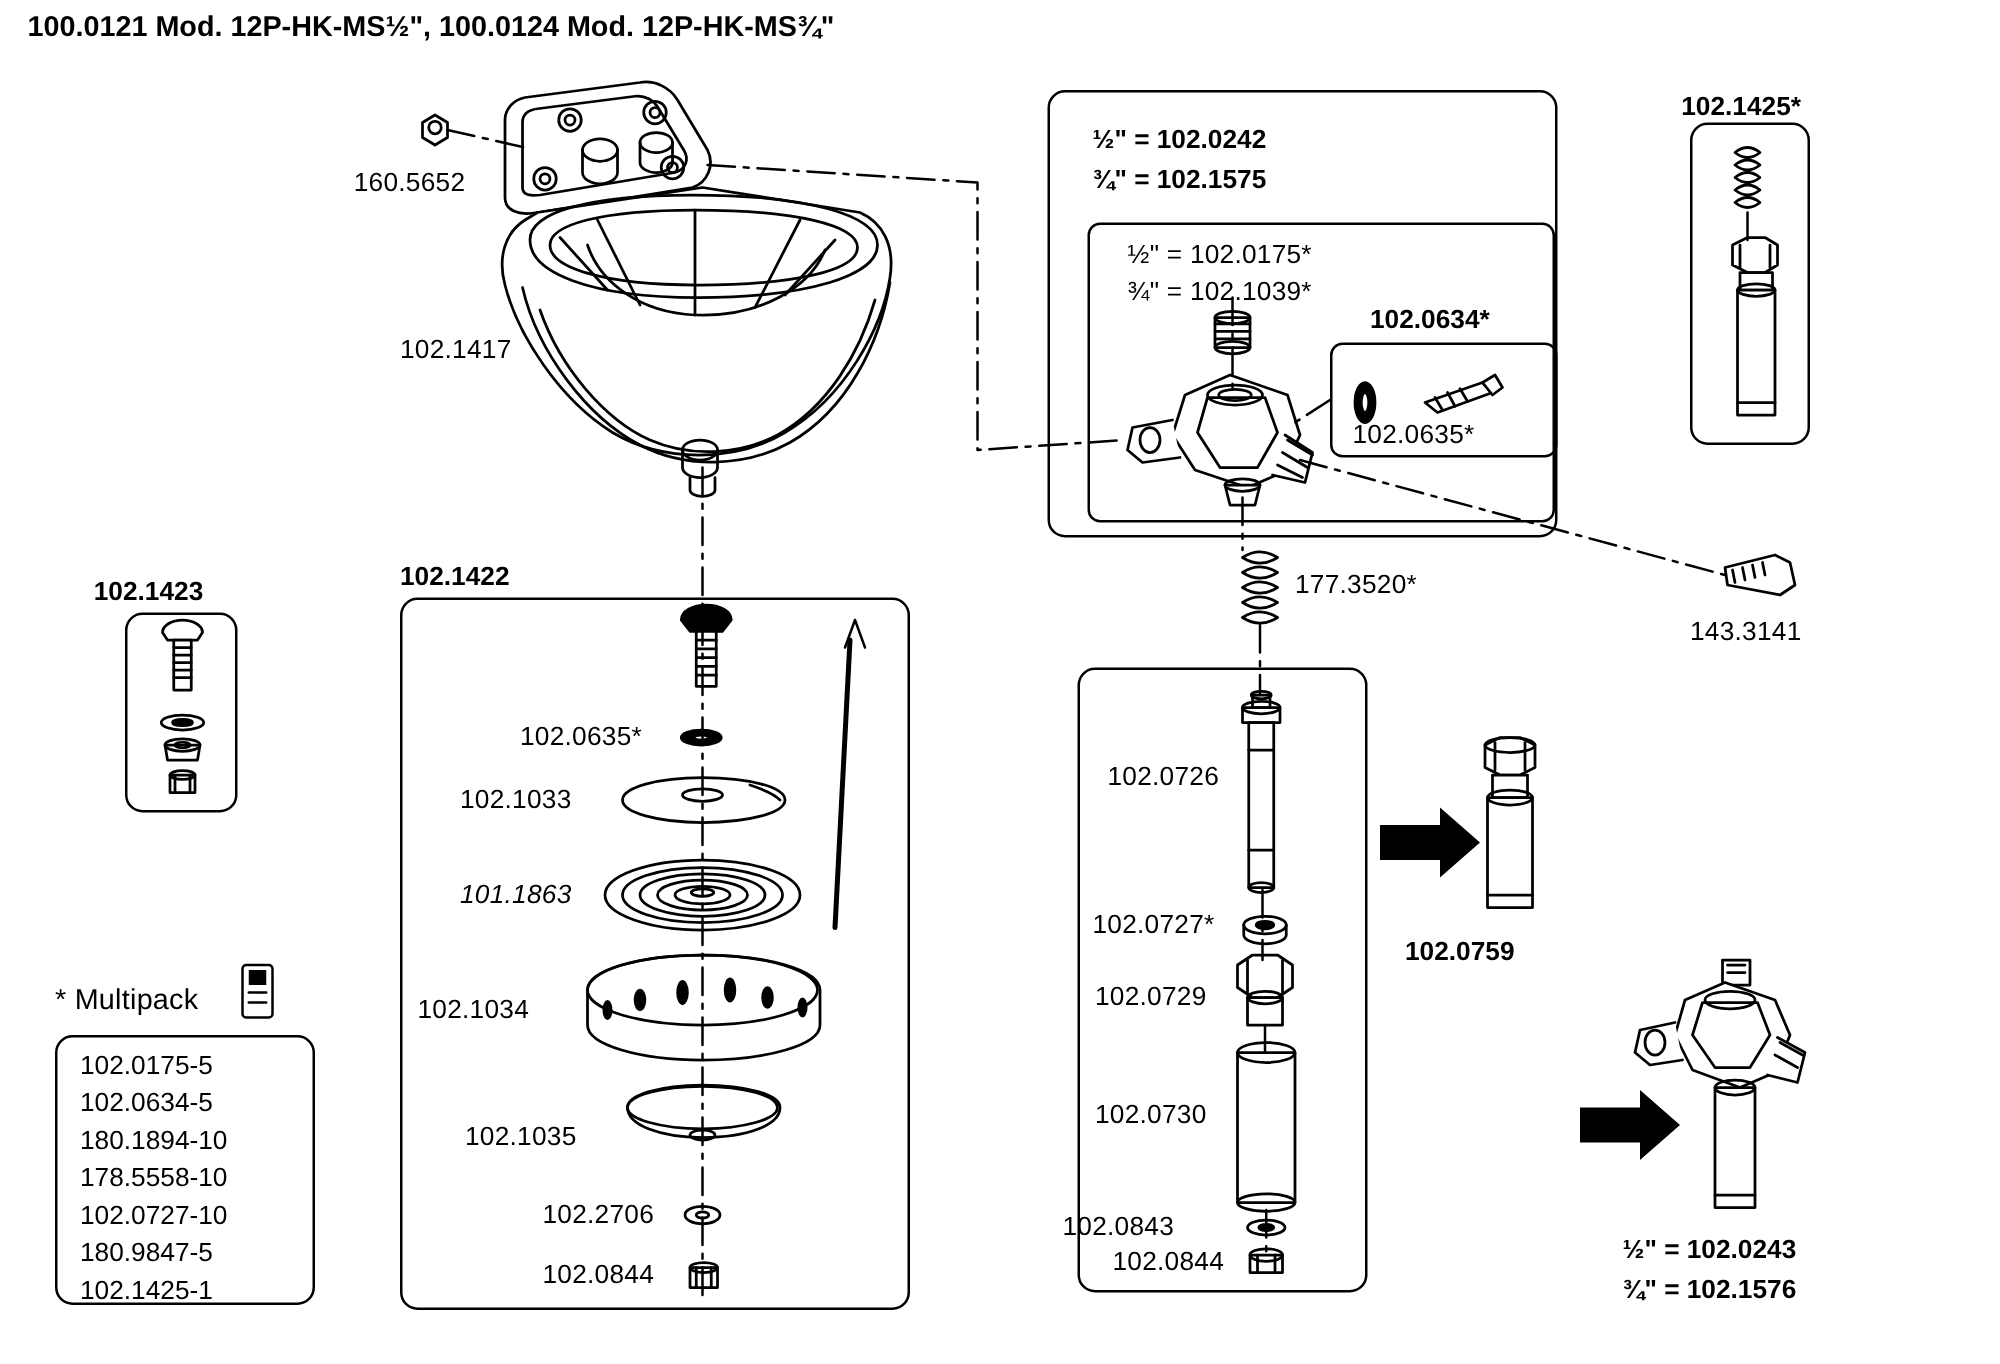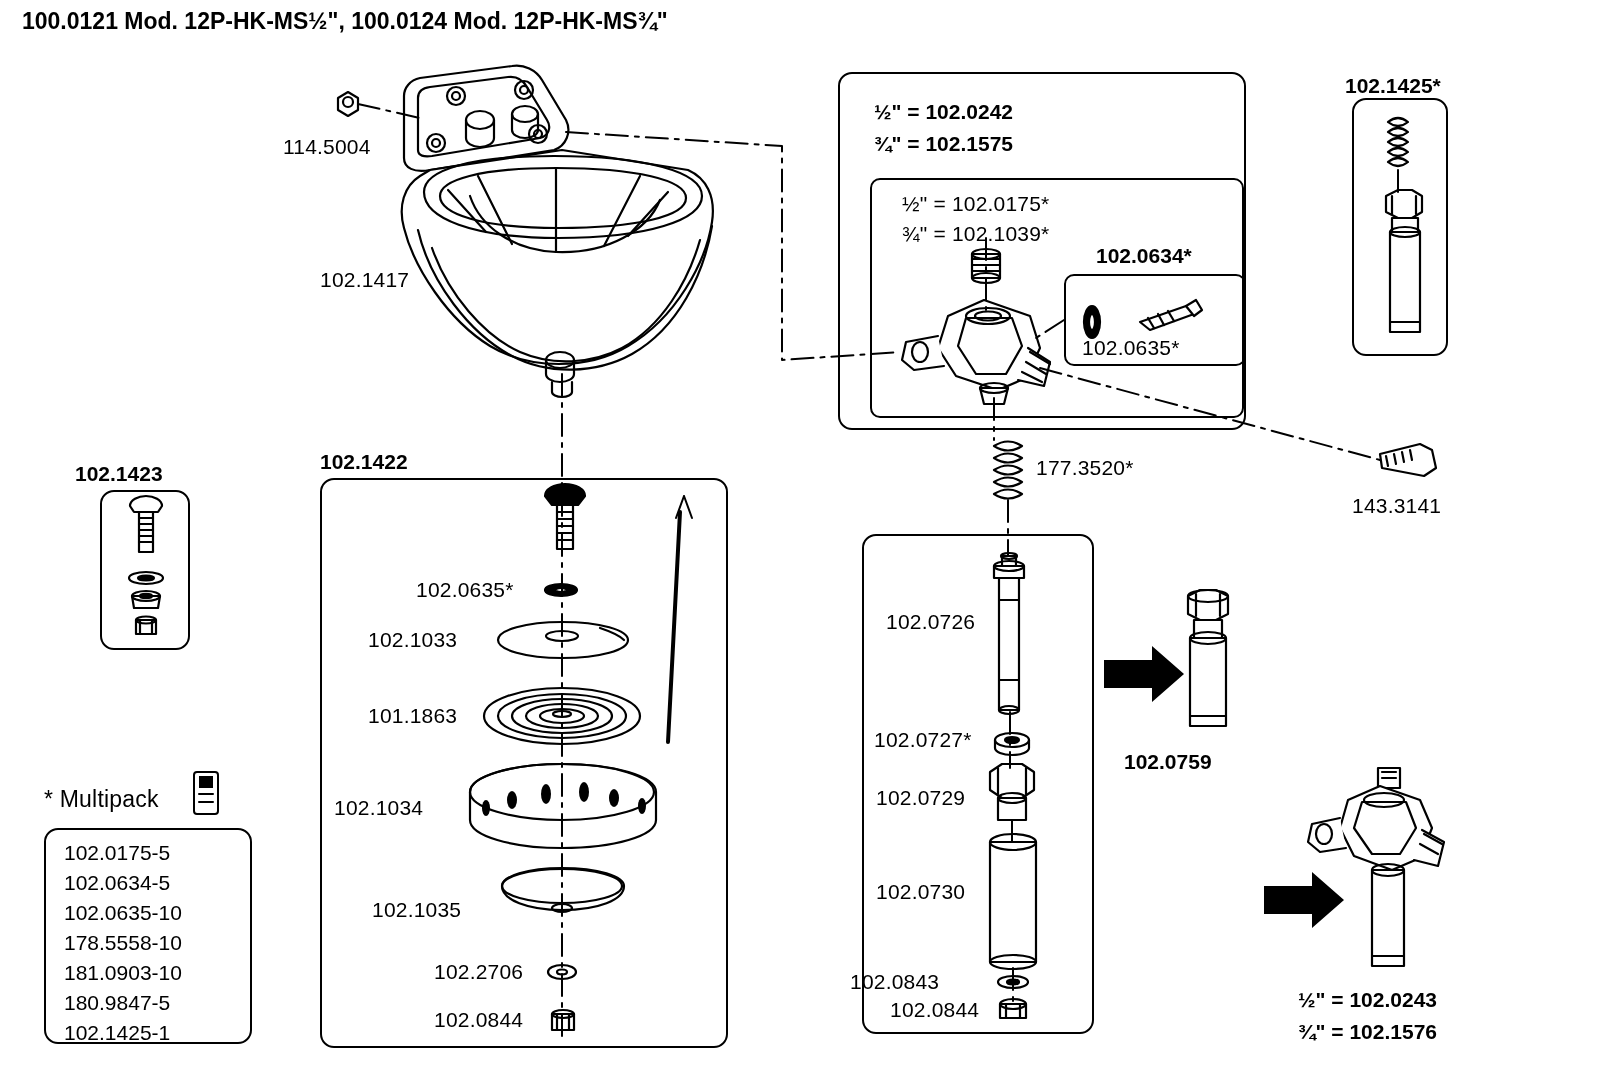--- a/index.html
+++ b/index.html
@@ -276,42 +276,42 @@
     </g>
 
     <g fill="none" stroke="#000" stroke-width="2">
       <rect x="194" y="772" width="24" height="42" rx="3" fill="#fff"></rect>
       <rect x="199" y="776" width="14" height="12" fill="#000" stroke="none"></rect>
       <path d="M199,794 L213,794 M199,802 L213,802"></path>
     </g>
   </g>
 </svg>
 
-<div class="abs lbl" style="left:283px; top:135px;">114.5004</div>
+<div class="abs lbl" style="left:283px; top:135px;">160.5652</div>
 <div class="abs lbl" style="left:320px; top:268px;">102.1417</div>
 
 <div class="abs lbl-b" style="left:75px; top:462px;">102.1423</div>
 <div class="abs lbl-b" style="left:320px; top:450px;">102.1422</div>
 <div class="abs lbl-b" style="left:1345px; top:74px;">102.1425*</div>
 
 <div class="abs lbl-b" style="left:874px; top:100px;">½" = 102.0242</div>
 <div class="abs lbl-b" style="left:874px; top:132px;">¾" = 102.1575</div>
 
 <div class="abs lbl" style="left:902px; top:192px;">½" = 102.0175*</div>
 <div class="abs lbl" style="left:902px; top:222px;">¾" = 102.1039*</div>
 
 <div class="abs lbl-b" style="left:1096px; top:244px;">102.0634*</div>
 <div class="abs lbl" style="left:1082px; top:336px;">102.0635*</div>
 
 <div class="abs lbl" style="left:1352px; top:494px;">143.3141</div>
 <div class="abs lbl" style="left:1036px; top:456px;">177.3520*</div>
 
 <div class="abs lbl" style="left:416px; top:578px;">102.0635*</div>
 <div class="abs lbl" style="left:368px; top:628px;">102.1033</div>
-<div class="abs lbl" style="left:368px; top:704px;">101.1863</div>
+<div class="abs lbl" style="left:368px; top:704px;font-style:italic;">101.1863</div>
 <div class="abs lbl" style="left:334px; top:796px;">102.1034</div>
 <div class="abs lbl" style="left:372px; top:886px;margin-top:12px;">102.1035</div>
 <div class="abs lbl" style="left:434px; top:960px;">102.2706</div>
 <div class="abs lbl" style="left:434px; top:1008px;">102.0844</div>
 
 <div class="abs lbl" style="left:886px; top:610px;">102.0726</div>
 <div class="abs lbl" style="left:874px; top:728px;">102.0727*</div>
 <div class="abs lbl" style="left:876px; top:786px;">102.0729</div>
 <div class="abs lbl" style="left:876px; top:880px;">102.0730</div>
 <div class="abs lbl" style="left:850px; top:970px;">102.0843</div>
@@ -319,18 +319,18 @@
 
 <div class="abs lbl-b" style="left:1124px; top:750px;">102.0759</div>
 
 <div class="abs lbl-b" style="left:1298px; top:988px;">½" = 102.0243</div>
 <div class="abs lbl-b" style="left:1298px; top:1020px;">¾" = 102.1576</div>
 
 <div class="abs lbl" style="left:44px; top:786px; font-size:23px;">* Multipack</div>
 <div class="abs mp-list" style="left:64px; top:838px;">
   <div>102.0175-5</div>
   <div>102.0634-5</div>
-  <div>102.0635-10</div>
+  <div>180.1894-10</div>
   <div>178.5558-10</div>
-  <div>181.0903-10</div>
+  <div>102.0727-10</div>
   <div>180.9847-5</div>
   <div>102.1425-1</div>
 </div>
 
 </body></html>

